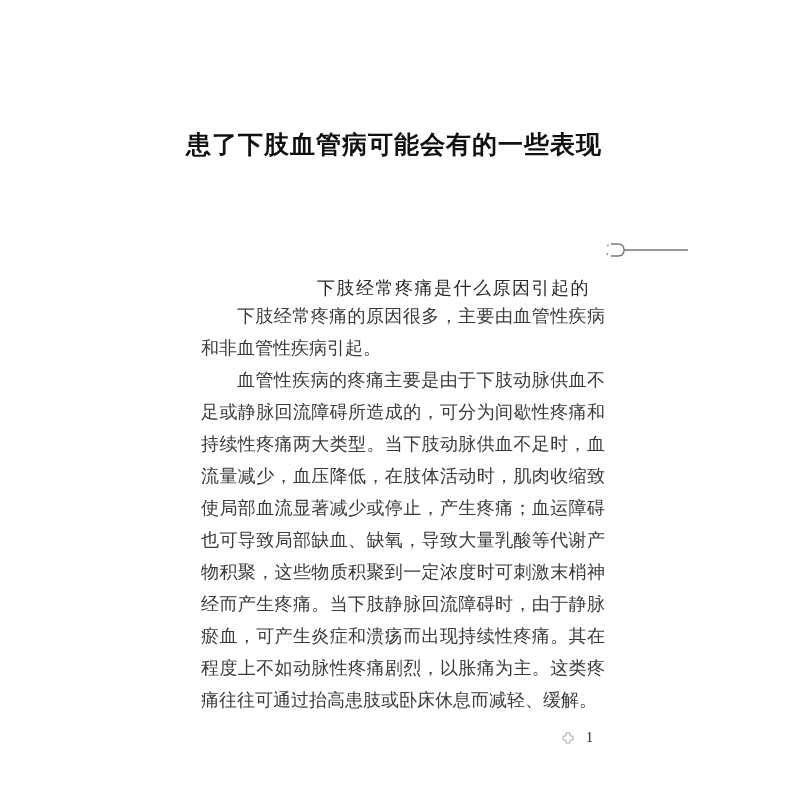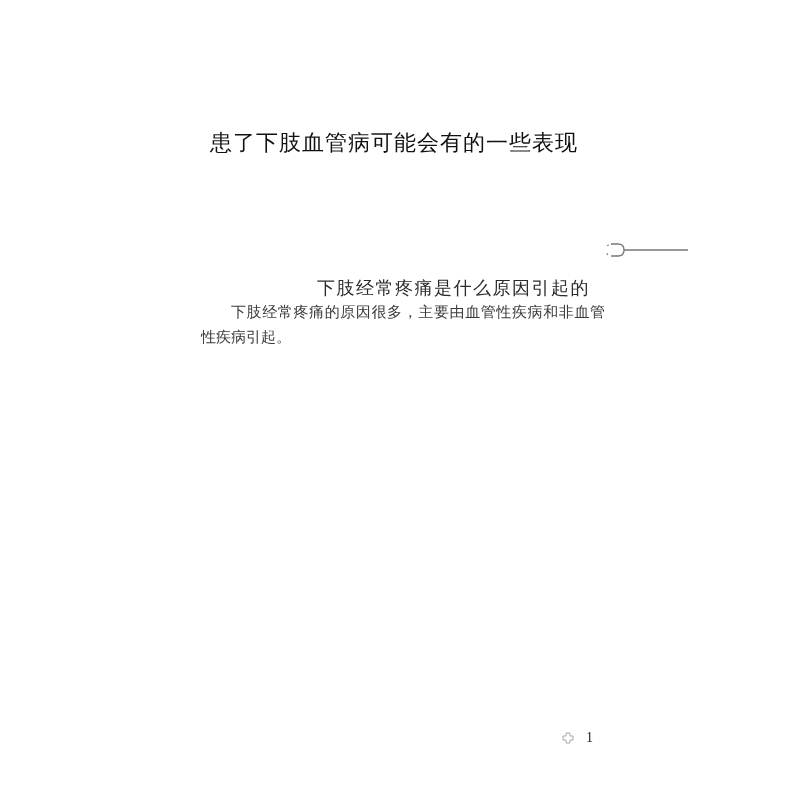--- a/index.html
+++ b/index.html
@@ -15,22 +15,22 @@
       font-family: "DejaVu Serif", "Liberation Serif", serif;
       color: #1a1a1a;
     }
     .page-title {
       position: absolute;
       top: 128px;
       left: 0;
       width: 788px;
       text-align: center;
       font-family: "DejaVu Serif", serif;
-      font-weight: normal;
-      font-size: 22px;
+      font-weight: bold;
+      font-size: 25px;
       letter-spacing: 1px;
       color: #111;
     }
     .section-heading {
       position: absolute;
       top: 236px;
       right: 210px;
       font-family: "DejaVu Sans", sans-serif;
       font-size: 18px;
       letter-spacing: 1.5px;
@@ -43,22 +43,22 @@
       left: 606px;
       width: 82px;
       height: 16px;
     }
     .body-text {
       position: absolute;
       top: 300px;
       left: 201px;
       width: 404px;
       font-family: "DejaVu Serif", serif;
-      font-size: 15px;
-      line-height: 25px;
+      font-size: 18px;
+      line-height: 32px;
       color: #3a3a3a;
       text-align: justify;
     }
     .body-text p {
       margin: 0 0 0 0;
       text-indent: 2em;
     }
     .page-footer {
       position: absolute;
       top: 730px;
@@ -85,20 +85,21 @@
 <div class="section-heading">下肢经常疼痛是什么原因引起的</div>
 
 <svg class="heading-ornament" viewBox="0 0 82 16" xmlns="http://www.w3.org/2000/svg">
   <path d="M3 3 Q1 3 1 5 M1 11 Q1 13 3 13" stroke="#888" stroke-width="1.2" fill="none" stroke-dasharray="2 1.5"></path>
   <path d="M5 2 L12 2 Q18 2 18 8 Q18 14 12 14 L5 14" stroke="#777" stroke-width="1.3" fill="none"></path>
   <line x1="18" y1="8" x2="82" y2="8" stroke="#777" stroke-width="1.3"></line>
 </svg>
 
 <div class="body-text">
   <p>下肢经常疼痛的原因很多，主要由血管性疾病和非血管性疾病引起。</p>
+  <p>血管性疾病的疼痛主要是由于下肢动脉供血不足或静脉回流障碍所造成的，可分为间歇性疼痛和持续性疼痛两大类型。当下肢动脉供血不足时，血流量减少，血压降低，在肢体活动时，肌肉收缩致使局部血流显著减少或停止，产生疼痛；血运障碍也可导致局部缺血、缺氧，导致大量乳酸等代谢产物积聚，这些物质积聚到一定浓度时可刺激末梢神经而产生疼痛。当下肢静脉回流障碍时，由于静脉瘀血，可产生炎症和溃疡而出现持续性疼痛。其在程度上不如动脉性疼痛剧烈，以胀痛为主。这类疼痛往往可通过抬高患肢或卧床休息而减轻、缓解。</p>
 </div>
 
 <div class="page-footer">
   <svg class="footer-ornament" viewBox="0 0 12 12" xmlns="http://www.w3.org/2000/svg">
     <path d="M4 1 H8 V4 H11 V8 H8 V11 H4 V8 H1 V4 H4 Z" stroke="#aaa" stroke-width="1" fill="none"></path>
   </svg>
   <span class="page-number">1</span>
 </div>
 
 </body></html>

